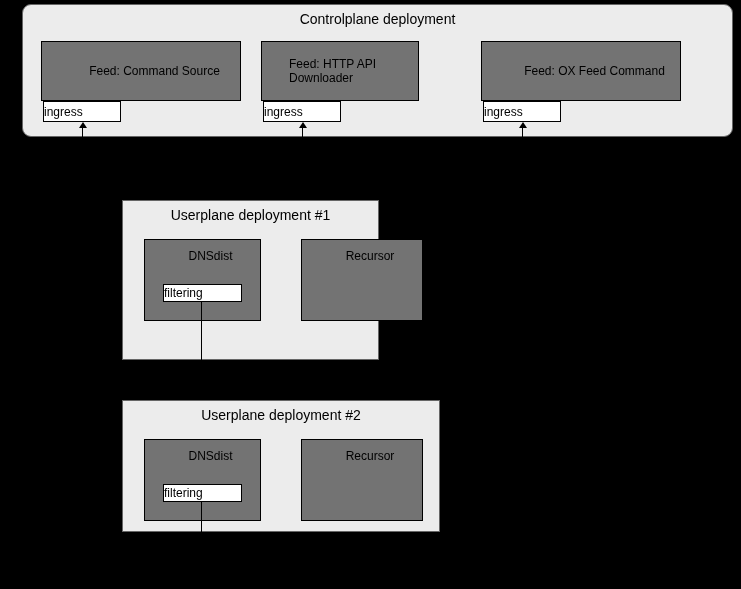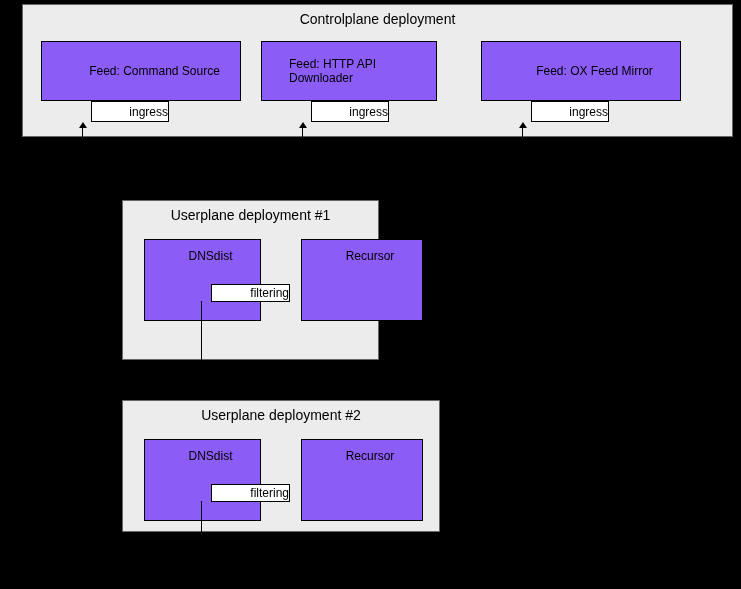--- a/index.html
+++ b/index.html
@@ -26,21 +26,21 @@
     position: absolute;
     top: 6px;
     left: 0;
     width: 100%;
     text-align: center;
     font-size: 14px;
     color: #000000;
   }
   .node {
     position: absolute;
-    background: #8b5cf6;
+    background: #737373;
     border: 1px solid #000000;
     box-sizing: border-box;
     padding-left: 27px;
   }
   .node.center-label {
     display: flex;
     align-items: center;
     justify-content: center;
   }
   .node-label {
@@ -55,23 +55,22 @@
     text-align: center;
     font-size: 12px;
   }
   .small-node {
     position: absolute;
     background: #ffffff;
     border: 1px solid #000000;
     box-sizing: border-box;
     display: flex;
     align-items: center;
-    justify-content: flex-end;
+    justify-content: flex-start;
     font-size: 12px;
-    margin-left: 48px;
   }
   .arrow-up {
     position: absolute;
     width: 9px;
     display: flex;
     flex-direction: column;
     align-items: center;
   }
   .arrow-head {
     width: 0;
@@ -89,47 +88,47 @@
     position: absolute;
     width: 0;
     border-left: 1px solid #000000;
   }
 </style>
 </head>
 <body>
 
 <div id="canvas">
 
-  <div class="panel" style="left:22px; top:4px; width:711px; height:133px;">
+  <div class="panel" style="left:22px; top:4px; width:711px; height:133px;border-radius:9px;">
     <div class="panel-title">Controlplane deployment</div>
 
     <div class="node center-label" style="left:18px; top:36px; width:200px; height:60px;">
       <span class="node-label">Feed: Command Source</span>
     </div>
     <div class="small-node" style="left:20px; top:96px; width:78px; height:21px;">
       <span>ingress</span>
     </div>
     <div class="arrow-up" style="left:55px; top:117px; height:16px;">
       <div class="arrow-head"></div>
       <div class="arrow-line"></div>
     </div>
 
-    <div class="node center-label" style="left:238px; top:36px; width:176px; height:60px;">
+    <div class="node center-label" style="left:238px; top:36px; width:158px; height:60px;">
       <span class="node-label">Feed: HTTP API Downloader</span>
     </div>
     <div class="small-node" style="left:240px; top:96px; width:78px; height:21px;">
       <span>ingress</span>
     </div>
     <div class="arrow-up" style="left:275px; top:117px; height:16px;">
       <div class="arrow-head"></div>
       <div class="arrow-line"></div>
     </div>
 
     <div class="node center-label" style="left:458px; top:36px; width:200px; height:60px;">
-      <span class="node-label">Feed: OX Feed Mirror</span>
+      <span class="node-label">Feed: OX Feed Command</span>
     </div>
     <div class="small-node" style="left:460px; top:96px; width:78px; height:21px;">
       <span>ingress</span>
     </div>
     <div class="arrow-up" style="left:495px; top:117px; height:16px;">
       <div class="arrow-head"></div>
       <div class="arrow-line"></div>
     </div>
   </div>
 

